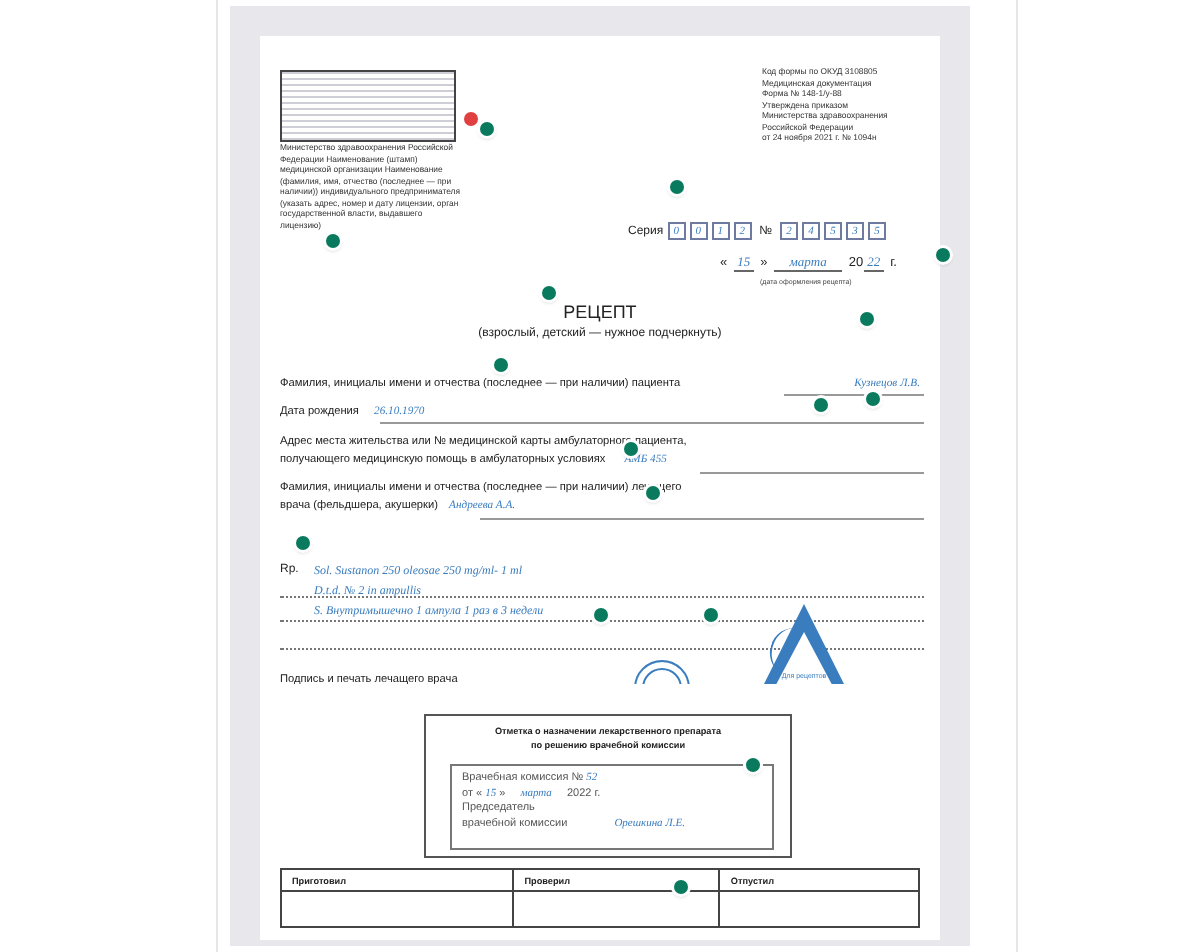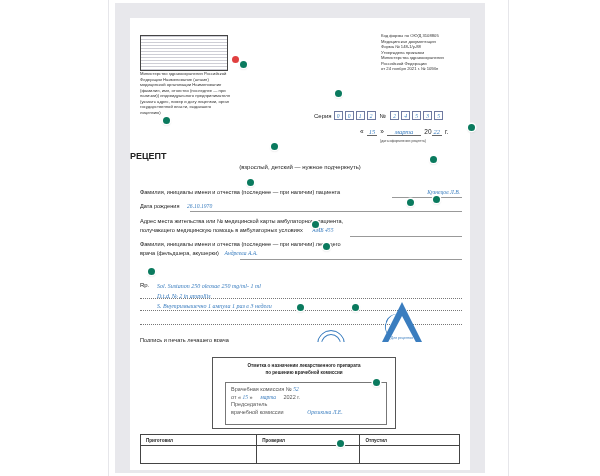--- a/index.html
+++ b/index.html
@@ -16,21 +16,21 @@
   .small { font-size: 4.2px; line-height: 5.5px; color: #333; }
   .ministry { position: absolute; left: 10px; top: 15px; width: 90px; }
   .ministry-stamp { position: absolute; left: 10px; top: 17px; width: 88px; height: 36px; border: 1px solid #444; background: repeating-linear-gradient(0deg, rgba(60,60,90,0.25) 0 1px, transparent 1px 3px); }
   .formcode { position: absolute; left: 251px; top: 15px; width: 85px; }
   .hand { font-family: "Liberation Serif", serif; font-style: italic; color: #3a7dbf; }
   .series { position: absolute; left: 184px; top: 93px; font-size: 6px; display: flex; align-items: center; gap: 2px; }
   .box { display: inline-block; width: 9px; height: 9px; border: 1px solid #6f7aa0; font-size: 5.5px; text-align: center; line-height: 8px; color: #3a7dbf; font-style: italic; font-family: "Liberation Serif", serif; }
   .date { position: absolute; left: 230px; top: 110px; font-size: 6.5px; display: flex; gap: 3px; align-items: baseline; }
   .date .u { border-bottom: 0.7px solid #666; padding: 0 2px; }
   .date-note { position: absolute; left: 250px; top: 121px; font-size: 3.5px; color: #444; }
-  .title { position: absolute; left: 0; width: 340px; top: 133px; font-weight: bold; font-size: 9px; }
+  .title { position: absolute; left: 0; width: 340px; top: 133px; text-align: center; font-weight: normal; font-size: 9px; }
   .subtitle { position: absolute; left: 0; width: 340px; top: 146px; text-align: center; font-size: 6px; }
   .row { position: absolute; left: 10px; width: 322px; font-size: 5.6px; line-height: 9px; }
   .row .line { position: absolute; bottom: 0; height: 0.8px; background: #999; }
   .rp { position: absolute; left: 10px; top: 264px; font-size: 6px; }
   .rp-lines { position: absolute; left: 27px; top: 263px; font-size: 6px; line-height: 10px; }
   .dotted { position: absolute; left: 10px; width: 322px; border-top: 1px dotted #777; }
   .sig-label { position: absolute; left: 10px; top: 317px; font-size: 5.6px; line-height: 10px; }
   .validity { position: absolute; left: 118px; top: 352px; font-size: 3.8px; }
   .seal-round { position: absolute; left: 187px; top: 312px; width: 28px; height: 28px; border-radius: 50%; border: 1.5px solid #3a7dbf; box-shadow: inset 0 0 0 3px #fff, inset 0 0 0 4px #3a7dbf; }
   .seal-tri { position: absolute; left: 248px; top: 284px; width: 0; height: 0; border-left: 24px solid transparent; border-right: 24px solid transparent; border-bottom: 48px solid #3a7dbf; }

